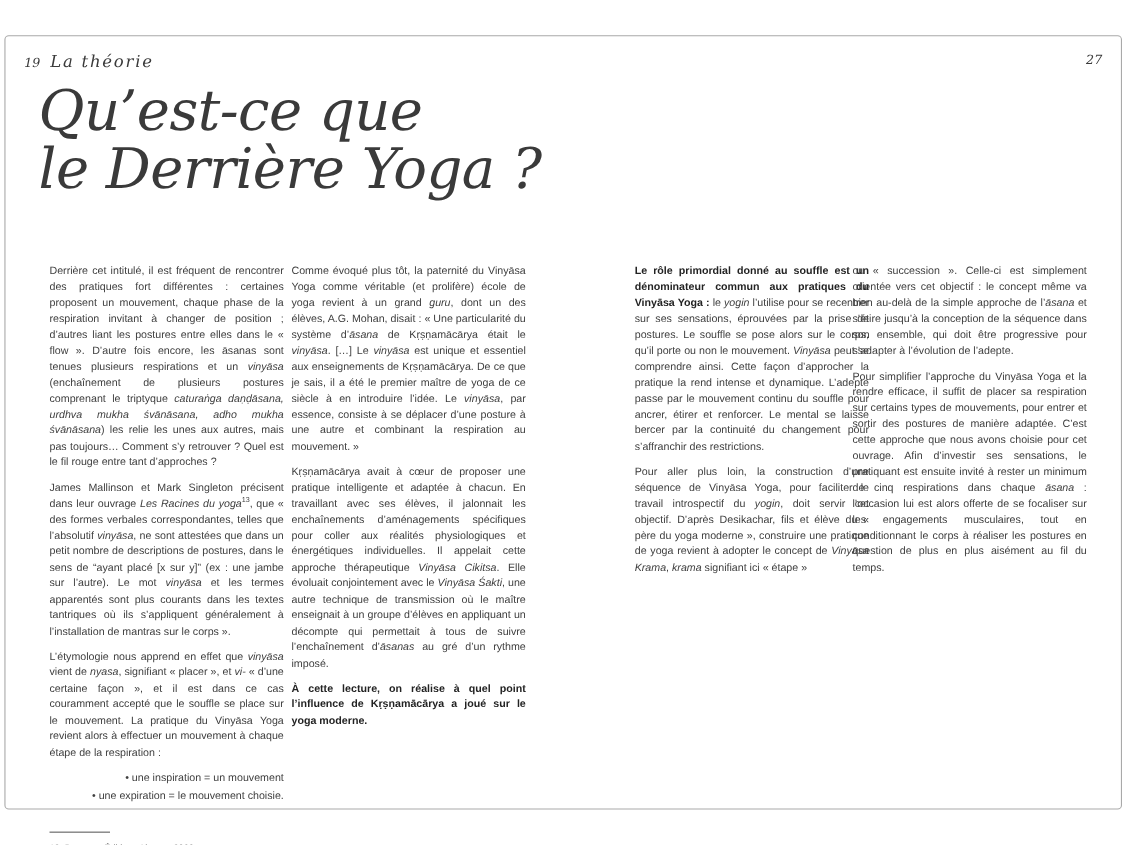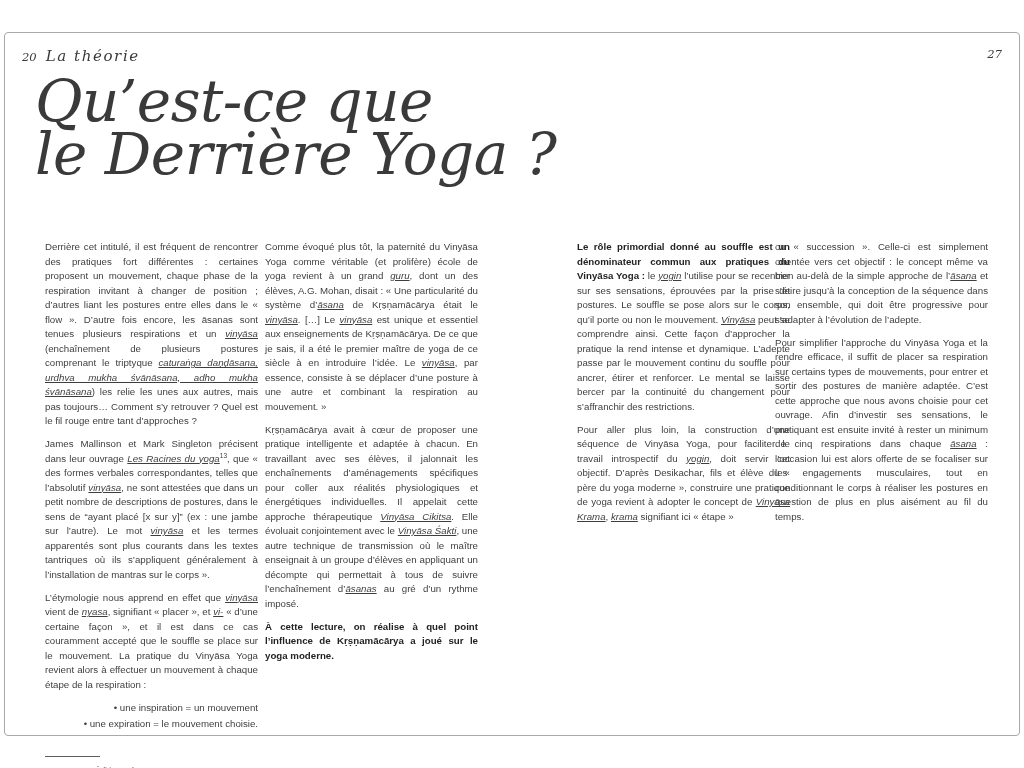--- a/index.html
+++ b/index.html
@@ -21,57 +21,57 @@
   .folio-section{font-size:15px;letter-spacing:1.6px;}
   .folio-right{
     position:absolute;right:17px;top:14px;
     font-family:"DejaVu Serif",serif;font-style:italic;
     font-size:11.5px;color:#3a3a3a;
   }
   
   .title{
     position:absolute;left:30px;top:42px;
     font-family:"DejaVu Serif",serif;font-style:italic;font-weight:normal;
-    font-size:58px;line-height:53px;color:#3a3a3a;margin:0;
+    font-size:51px;line-height:53px;color:#3a3a3a;margin:0;
     letter-spacing:-0.5px;
   }
   .title span{display:block;}
   
   .col{
     position:absolute;top:207px;width:213px;
     font-size:9.7px;line-height:14.5px;color:#3e3e3e;
     text-align:justify;hyphens:auto;-webkit-hyphens:auto;
   }
   .colA{left:40px;}
   .colB{left:260px;}
   .colC{left:572px;}
   .colD{left:770px;}
   .col p{margin:0 0 8.5px 0;}
-  .col .i{font-style:italic;text-decoration:underline;}
+  .col .i{font-style:italic;}
   .col .b{font-weight:bold;color:#232323;}
   .col .sup{font-size:6.5px;vertical-align:super;line-height:0;}
   .bold-para span{font-weight:bold;color:#232323;}
   .bullet{
     margin:0 0 2px 0 !important;text-align:right;
   }
   .footnote-block{margin-top:24px;}
   .fn-rule{
     width:55px;border:0;border-top:1px solid #5f5f5f;margin:0 0 9px 0;
   }
   .footnote{
     font-size:8.4px;line-height:11px;color:#4a4a4a;text-align:left;
   }
 </style>
 </head>
 <body>
 
 <div class="page">
 
   <div class="folio-left">
-    <span class="folio-num">20</span>
+    <span class="folio-num">19</span>
     <span class="folio-section">La théorie</span>
   </div>
 
   <div class="folio-right">27</div>
 
   <h1 class="title">
     <span>Qu’est-ce que</span>
     <span>le Derrière Yoga ?</span>
   </h1>
 

